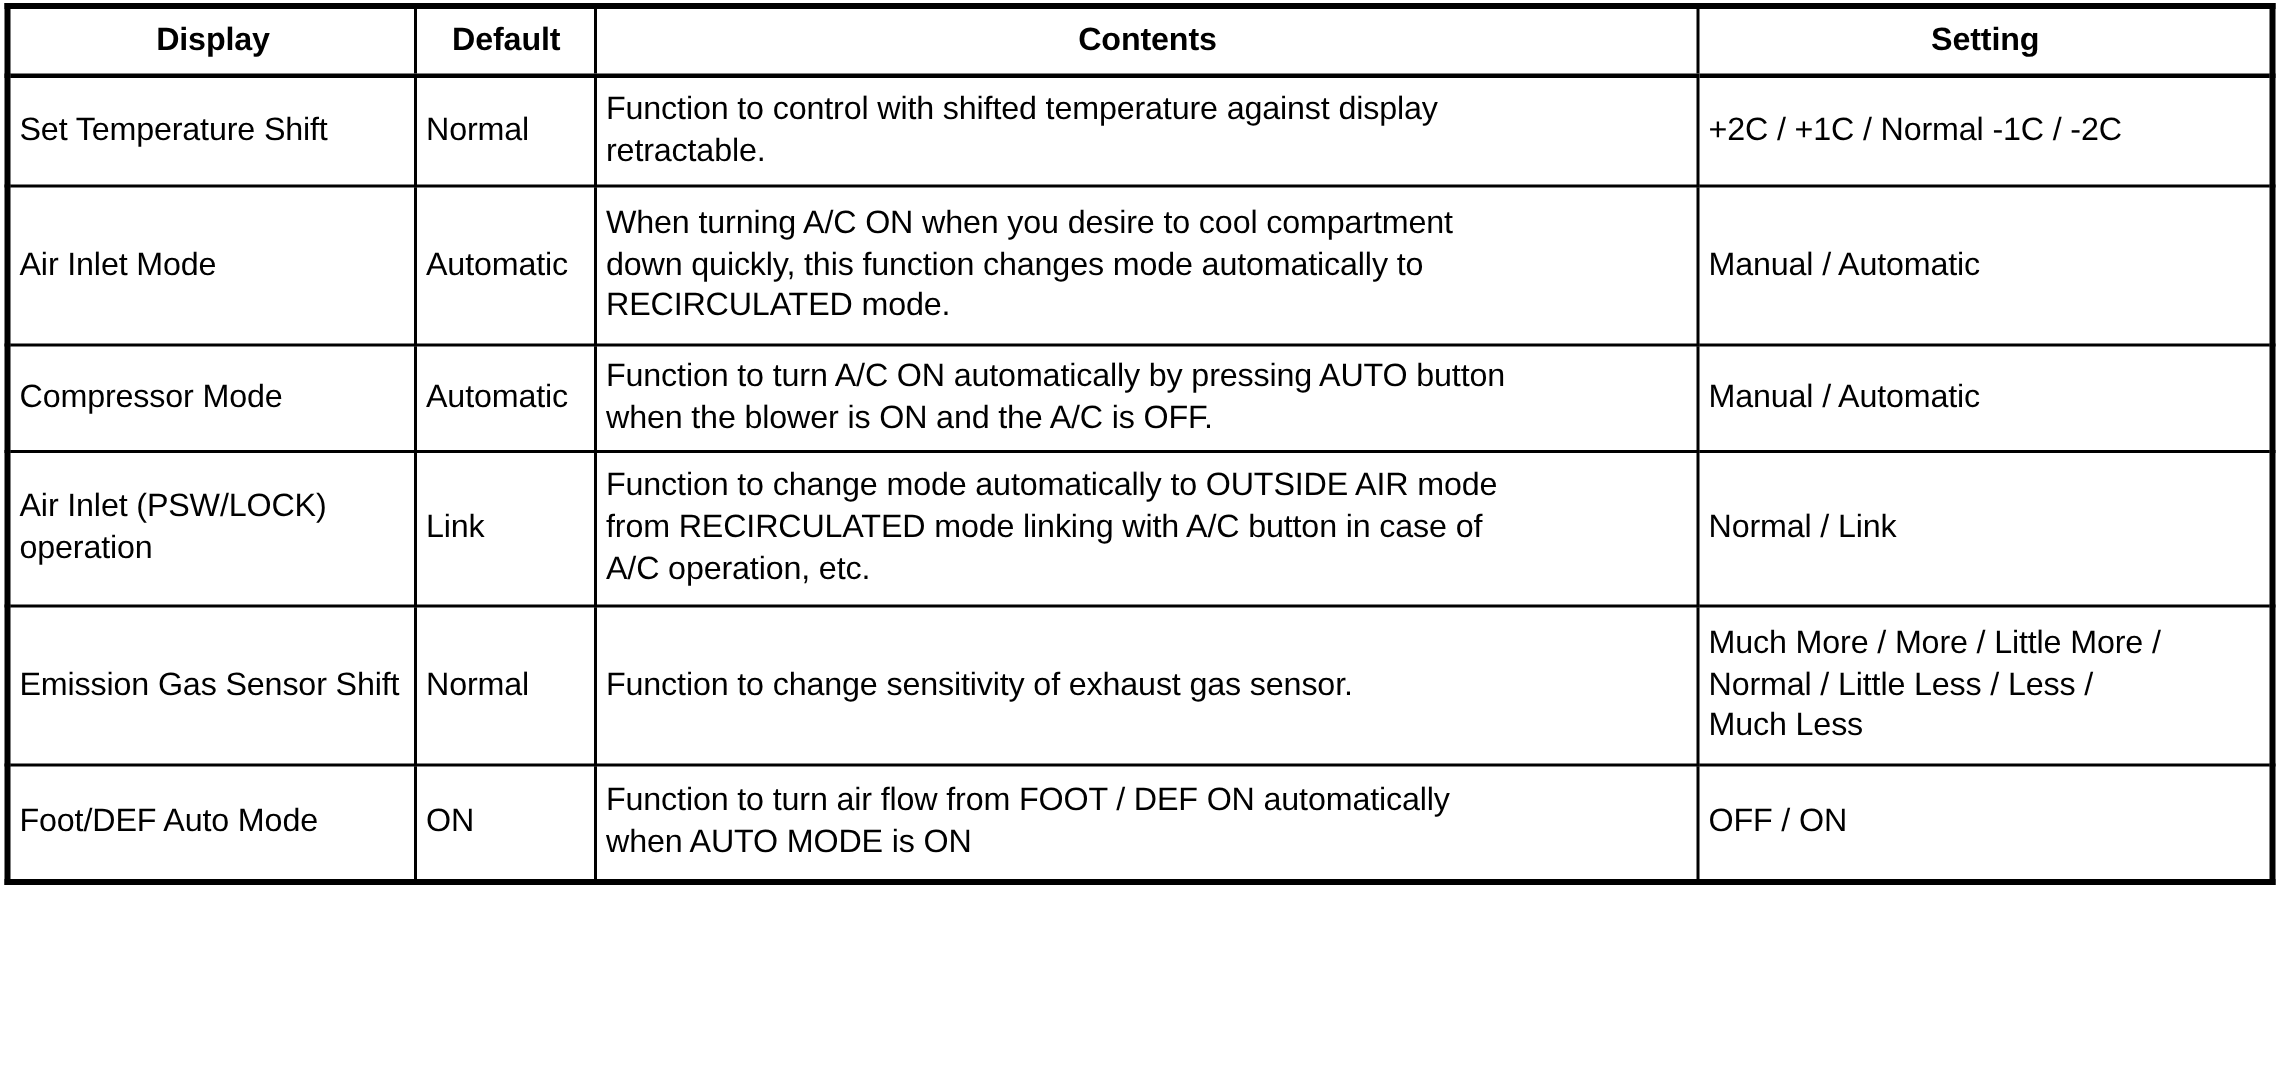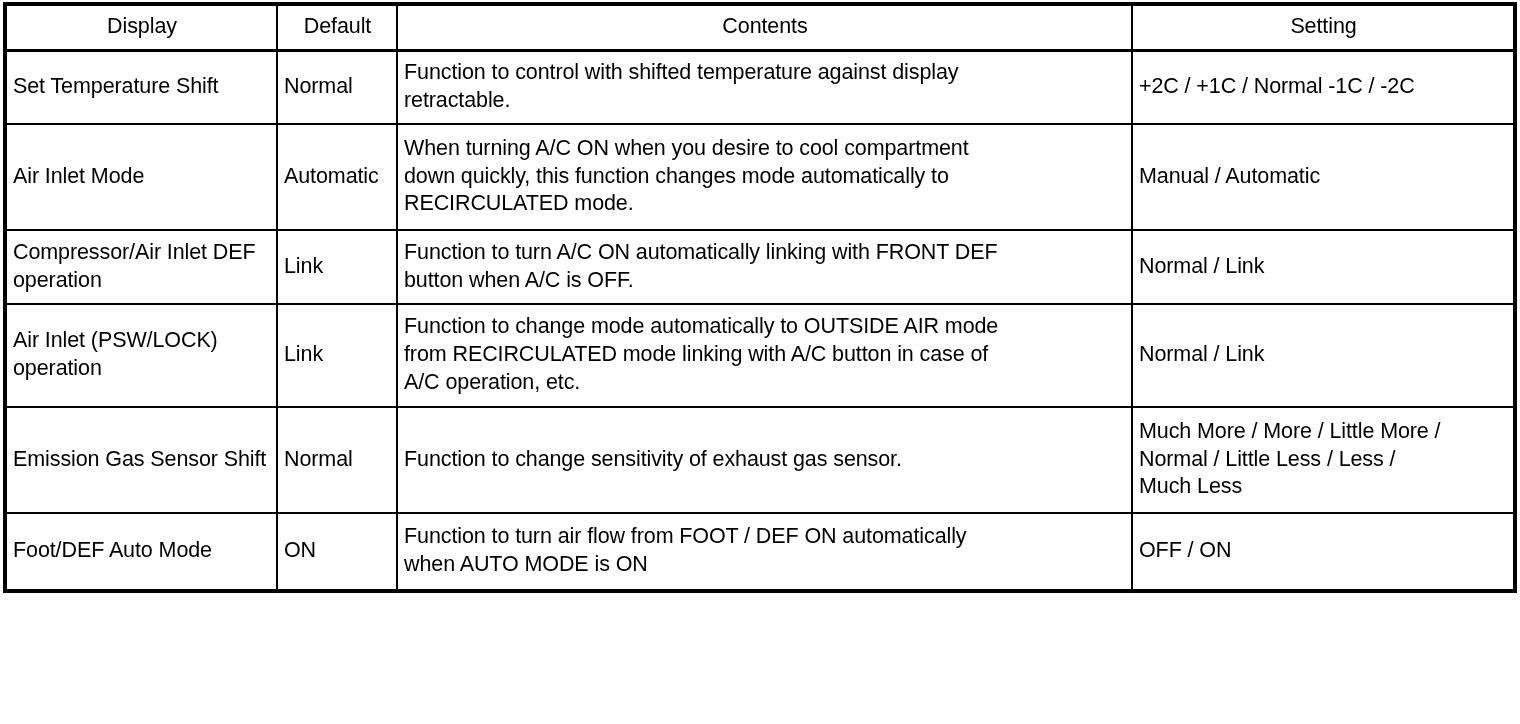--- a/index.html
+++ b/index.html
@@ -33,21 +33,21 @@
     padding: 2px 5px 3px 6px;
     vertical-align: middle;
     font-size: 21.5px;
     line-height: 1.30;
     letter-spacing: -0.1px;
     text-align: left;
     background: #ffffff;
   }
   #settings-table thead th {
     text-align: center;
-    font-weight: normal;
+    font-weight: bold;
     height: 40px;
     padding-top: 1px;
     padding-bottom: 2px;
     border-bottom-width: 3px;
   }
   .cell-line { display: block; white-space: nowrap; }
   .r-display  { white-space: normal; }
   .r-default  { white-space: nowrap; }
   .r-contents { white-space: normal; margin-left: 41px; }
   .r-setting  { white-space: normal; }
@@ -99,32 +99,32 @@
       <td class="r-contents">
         <span class="cell-line">When turning A/C ON when you desire to cool compartment</span>
         <span class="cell-line">down quickly, this function changes mode automatically to</span>
         <span class="cell-line">RECIRCULATED mode.</span>
       </td>
       <td class="r-setting">
         <span class="cell-line">Manual / Automatic</span>
       </td>
     </tr>
 
-
-    <tr class="row-h4">
-      <td class="r-display">Compressor/Air Inlet DEF operation</td>
-      <td class="r-default">Link</td>
+    <tr class="row-h3">
+      <td class="r-display">Compressor Mode</td>
+      <td class="r-default">Automatic</td>
       <td class="r-contents">
-        <span class="cell-line">Function to turn A/C ON automatically linking with FRONT DEF</span>
-        <span class="cell-line">button when A/C is OFF.</span>
+        <span class="cell-line">Function to turn A/C ON automatically by pressing AUTO button</span>
+        <span class="cell-line">when the blower is ON and the A/C is OFF.</span>
       </td>
       <td class="r-setting">
-        <span class="cell-line">Normal / Link</span>
+        <span class="cell-line">Manual / Automatic</span>
       </td>
     </tr>
+
 
     <tr class="row-h5">
       <td class="r-display">Air Inlet (PSW/LOCK) operation</td>
       <td class="r-default">Link</td>
       <td class="r-contents">
         <span class="cell-line">Function to change mode automatically to OUTSIDE AIR mode</span>
         <span class="cell-line">from RECIRCULATED mode linking with A/C button in case of</span>
         <span class="cell-line">A/C operation, etc.</span>
       </td>
       <td class="r-setting">

